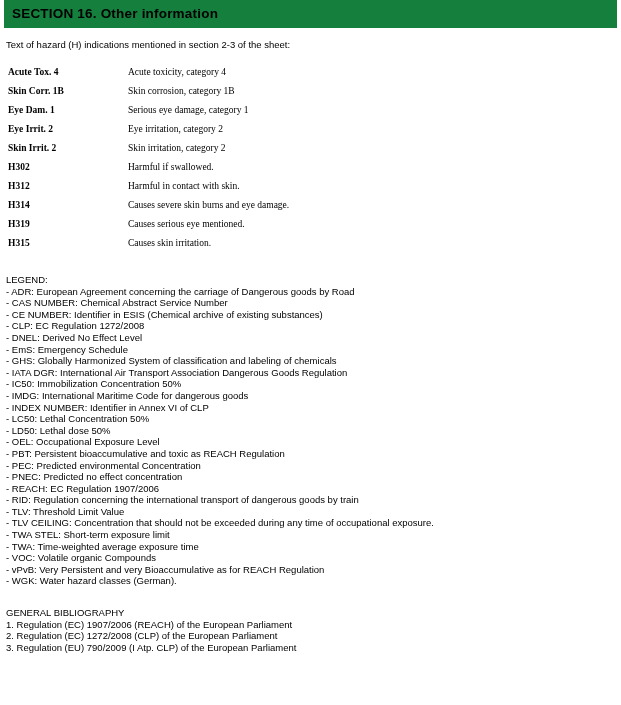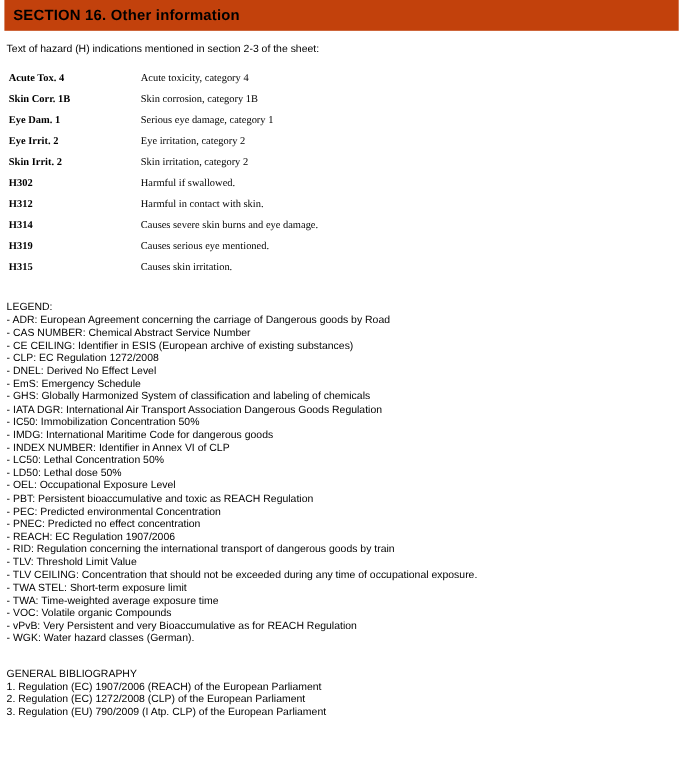--- a/index.html
+++ b/index.html
@@ -15,21 +15,21 @@
     overflow: hidden;
   }
   .page {
     position: relative;
     width: 621px;
     height: 705px;
     box-sizing: border-box;
     padding: 0;
   }
   .section-header {
-    background: #c2410c;
+    background: #15803d;
     margin: 0 4px 0 4px;
     padding: 4px 0 4px 8px;
     font-size: 13.5px;
     font-weight: bold;
     letter-spacing: 0.2px;
     color: #000;
     height: 20px;
     line-height: 20px;
     box-sizing: content-box;
   }
@@ -126,21 +126,21 @@
         <td class="haz-code">H315</td>
         <td class="haz-desc">Causes skin irritation.</td>
       </tr>
     </tbody>
   </table>
 
   <div class="block legend-block">
     <div class="line block-title">LEGEND:</div>
     <div class="line">- ADR: European Agreement concerning the carriage of Dangerous goods by Road</div>
     <div class="line">- CAS NUMBER: Chemical Abstract Service Number</div>
-    <div class="line">- CE CEILING: Identifier in ESIS (European archive of existing substances)</div>
+    <div class="line">- CE NUMBER: Identifier in ESIS (Chemical archive of existing substances)</div>
     <div class="line">- CLP: EC Regulation 1272/2008</div>
     <div class="line">- DNEL: Derived No Effect Level</div>
     <div class="line">- EmS: Emergency Schedule</div>
     <div class="line">- GHS: Globally Harmonized System of classification and labeling of chemicals</div>
     <div class="line">- IATA DGR: International Air Transport Association Dangerous Goods Regulation</div>
     <div class="line">- IC50: Immobilization Concentration 50%</div>
     <div class="line">- IMDG: International Maritime Code for dangerous goods</div>
     <div class="line">- INDEX NUMBER: Identifier in Annex VI of CLP</div>
     <div class="line">- LC50: Lethal Concentration 50%</div>
     <div class="line">- LD50: Lethal dose 50%</div>

